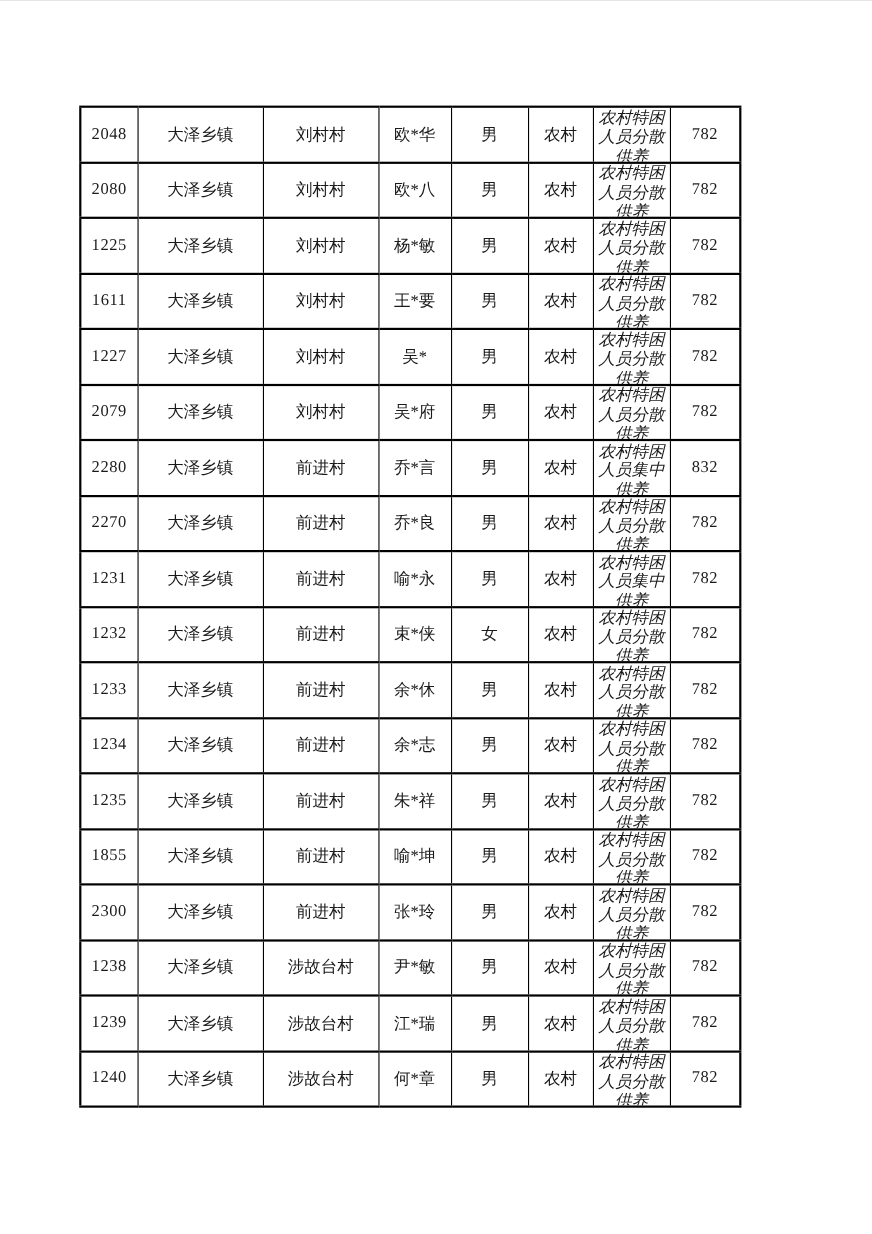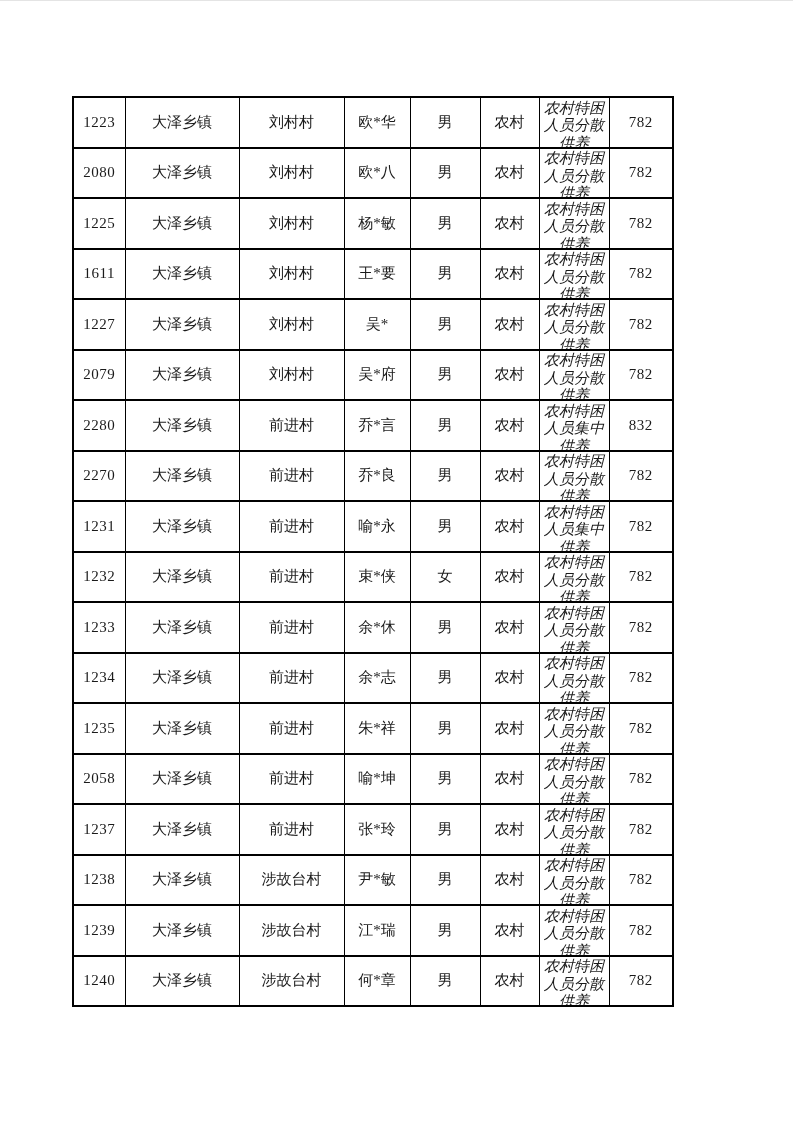--- a/index.html
+++ b/index.html
@@ -67,21 +67,21 @@
       <col style="width:114px">
       <col style="width:105px">
       <col style="width:66px">
       <col style="width:70px">
       <col style="width:59px">
       <col style="width:70px">
       <col style="width:64px">
     </colgroup>
     <tbody id="roster-body">
   <tr>
-    <td class="num">1223</td>
+    <td class="num">2048</td>
     <td>大泽乡镇</td>
     <td>刘村村</td>
     <td>欧*华</td>
     <td>男</td>
     <td>农村</td>
     <td class="cell-category">
       <div class="cat-clip">农村特困人员分散供养</div>
     </td>
     <td class="num">782</td>
   </tr>
@@ -236,34 +236,34 @@
     <td>朱*祥</td>
     <td>男</td>
     <td>农村</td>
     <td class="cell-category">
       <div class="cat-clip">农村特困人员分散供养</div>
     </td>
     <td class="num">782</td>
   </tr>
 
   <tr>
-    <td class="num">2058</td>
+    <td class="num">1855</td>
     <td>大泽乡镇</td>
     <td>前进村</td>
     <td>喻*坤</td>
     <td>男</td>
     <td>农村</td>
     <td class="cell-category">
       <div class="cat-clip">农村特困人员分散供养</div>
     </td>
     <td class="num">782</td>
   </tr>
 
   <tr>
-    <td class="num">1237</td>
+    <td class="num">2300</td>
     <td>大泽乡镇</td>
     <td>前进村</td>
     <td>张*玲</td>
     <td>男</td>
     <td>农村</td>
     <td class="cell-category">
       <div class="cat-clip">农村特困人员分散供养</div>
     </td>
     <td class="num">782</td>
   </tr>

